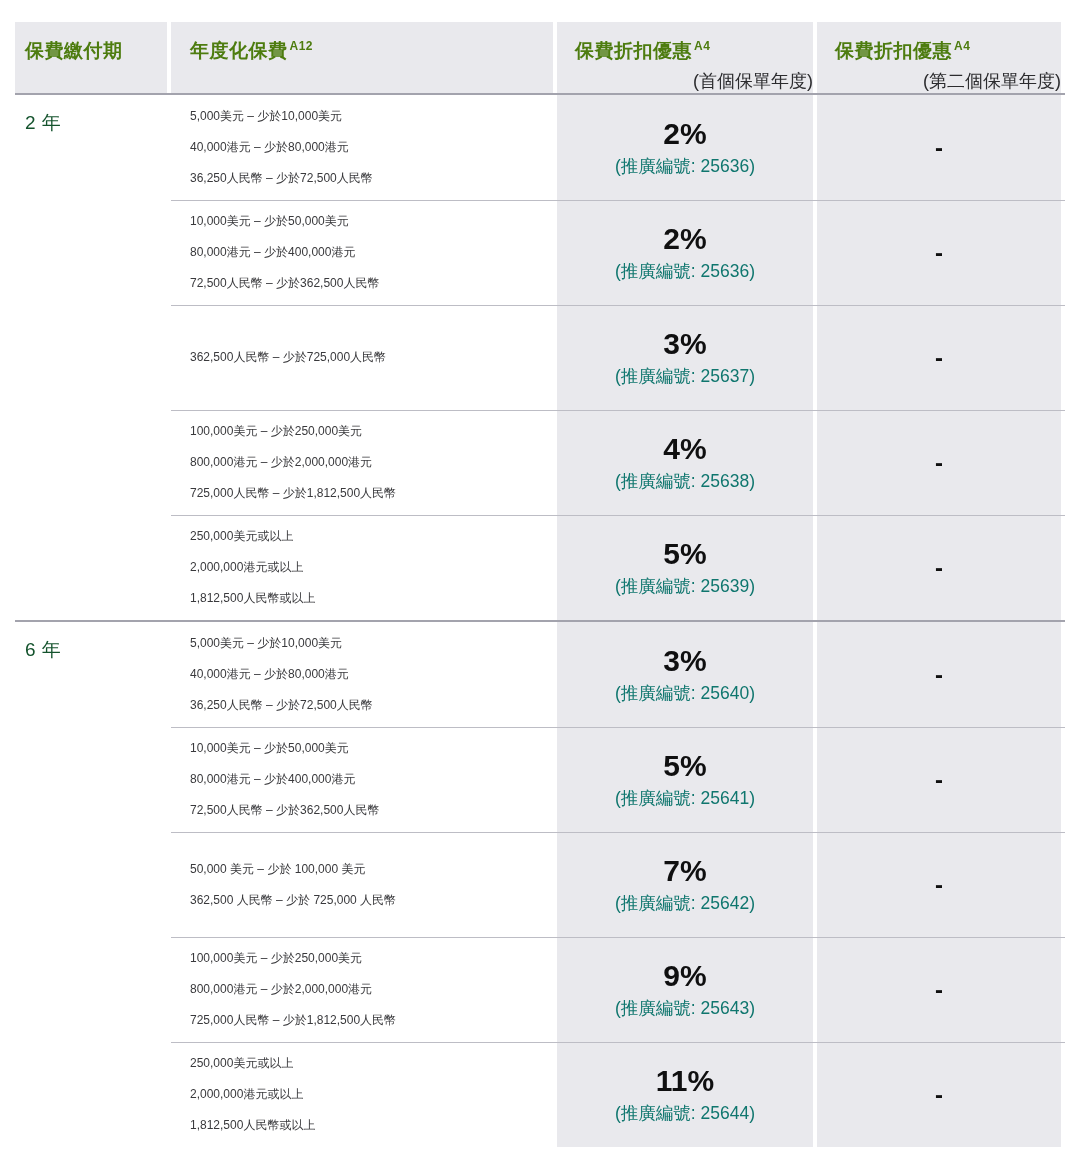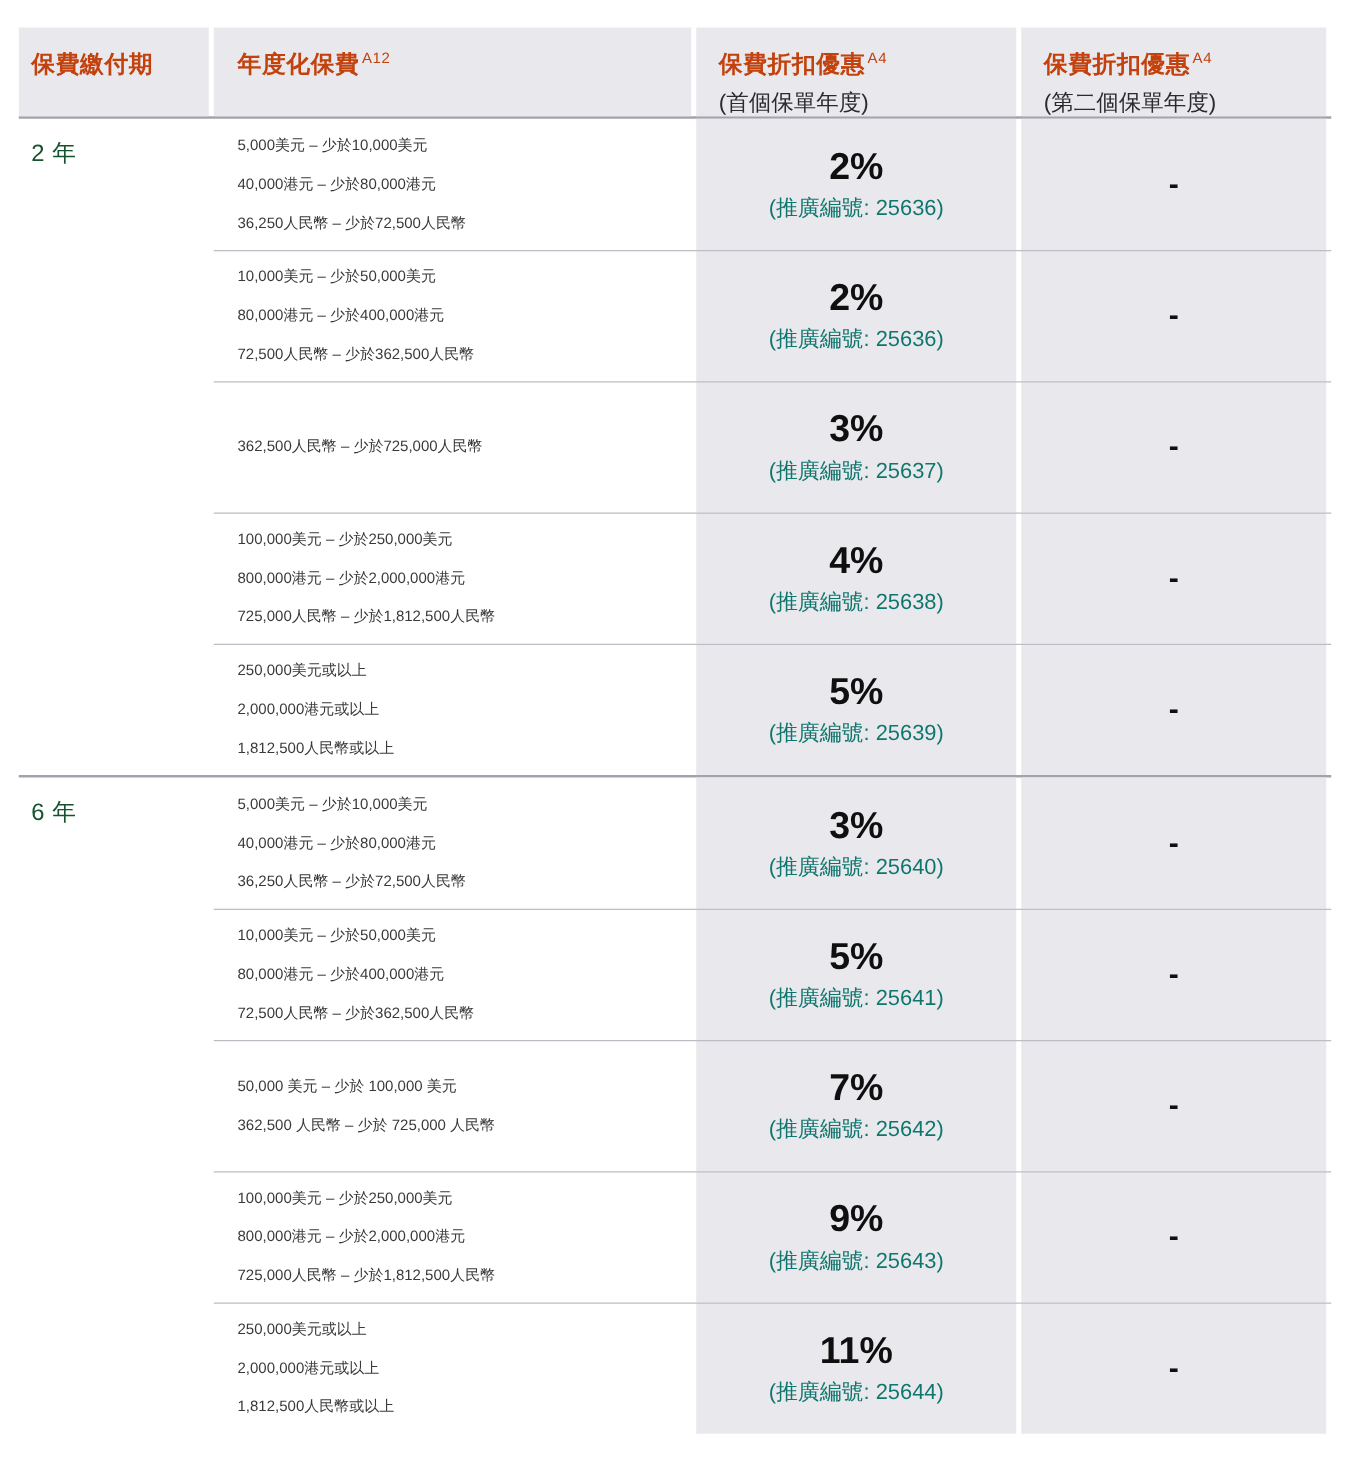--- a/index.html
+++ b/index.html
@@ -13,23 +13,23 @@
     display:grid;
     grid-template-columns:152px 382px 256px 244px;
     column-gap:4px;
   }
   
   .header { height:71px; }
   .header .cell { background:#e9e9ed; padding-top:12px; box-sizing:border-box; }
   .hc1 { padding-left:10px; }
   .hc2 { padding-left:19px; }
   .hc3, .hc4 { padding-left:18px; }
-  .hdr-title { font-weight:bold; font-size:19px; color:#c2410c; line-height:24px; letter-spacing:0.5px; }
-  .hdr-title sup { font-size:12px; font-weight:normal; margin-left:2px; }
-  .hdr-sub { font-size:18px; font-weight:normal; color:#2b2b2e; margin-top:7px; line-height:22px; }
+  .hdr-title { font-weight:bold; font-size:19px; color:#4d7c0f; line-height:24px; letter-spacing:0.5px; }
+  .hdr-title sup { font-size:12px; font-weight:bold; margin-left:2px; }
+  .hdr-sub { font-size:18px; font-weight:normal; color:#2b2b2e; margin-top:7px; line-height:22px;text-align:right; }
   
   .section { border-top:2px solid #a3a3ad; }
   .row { position:relative; min-height:105px; }
   .row + .row::before {
     content:""; position:absolute; left:156px; right:0; top:0; height:1px;
     background:#bdbdc5; z-index:2;
   }
   .cell { box-sizing:border-box; }
   .period-cell { padding:15px 0 0 10px; font-size:19px; color:#14532d; letter-spacing:0.5px; }
   .tier-cell {

